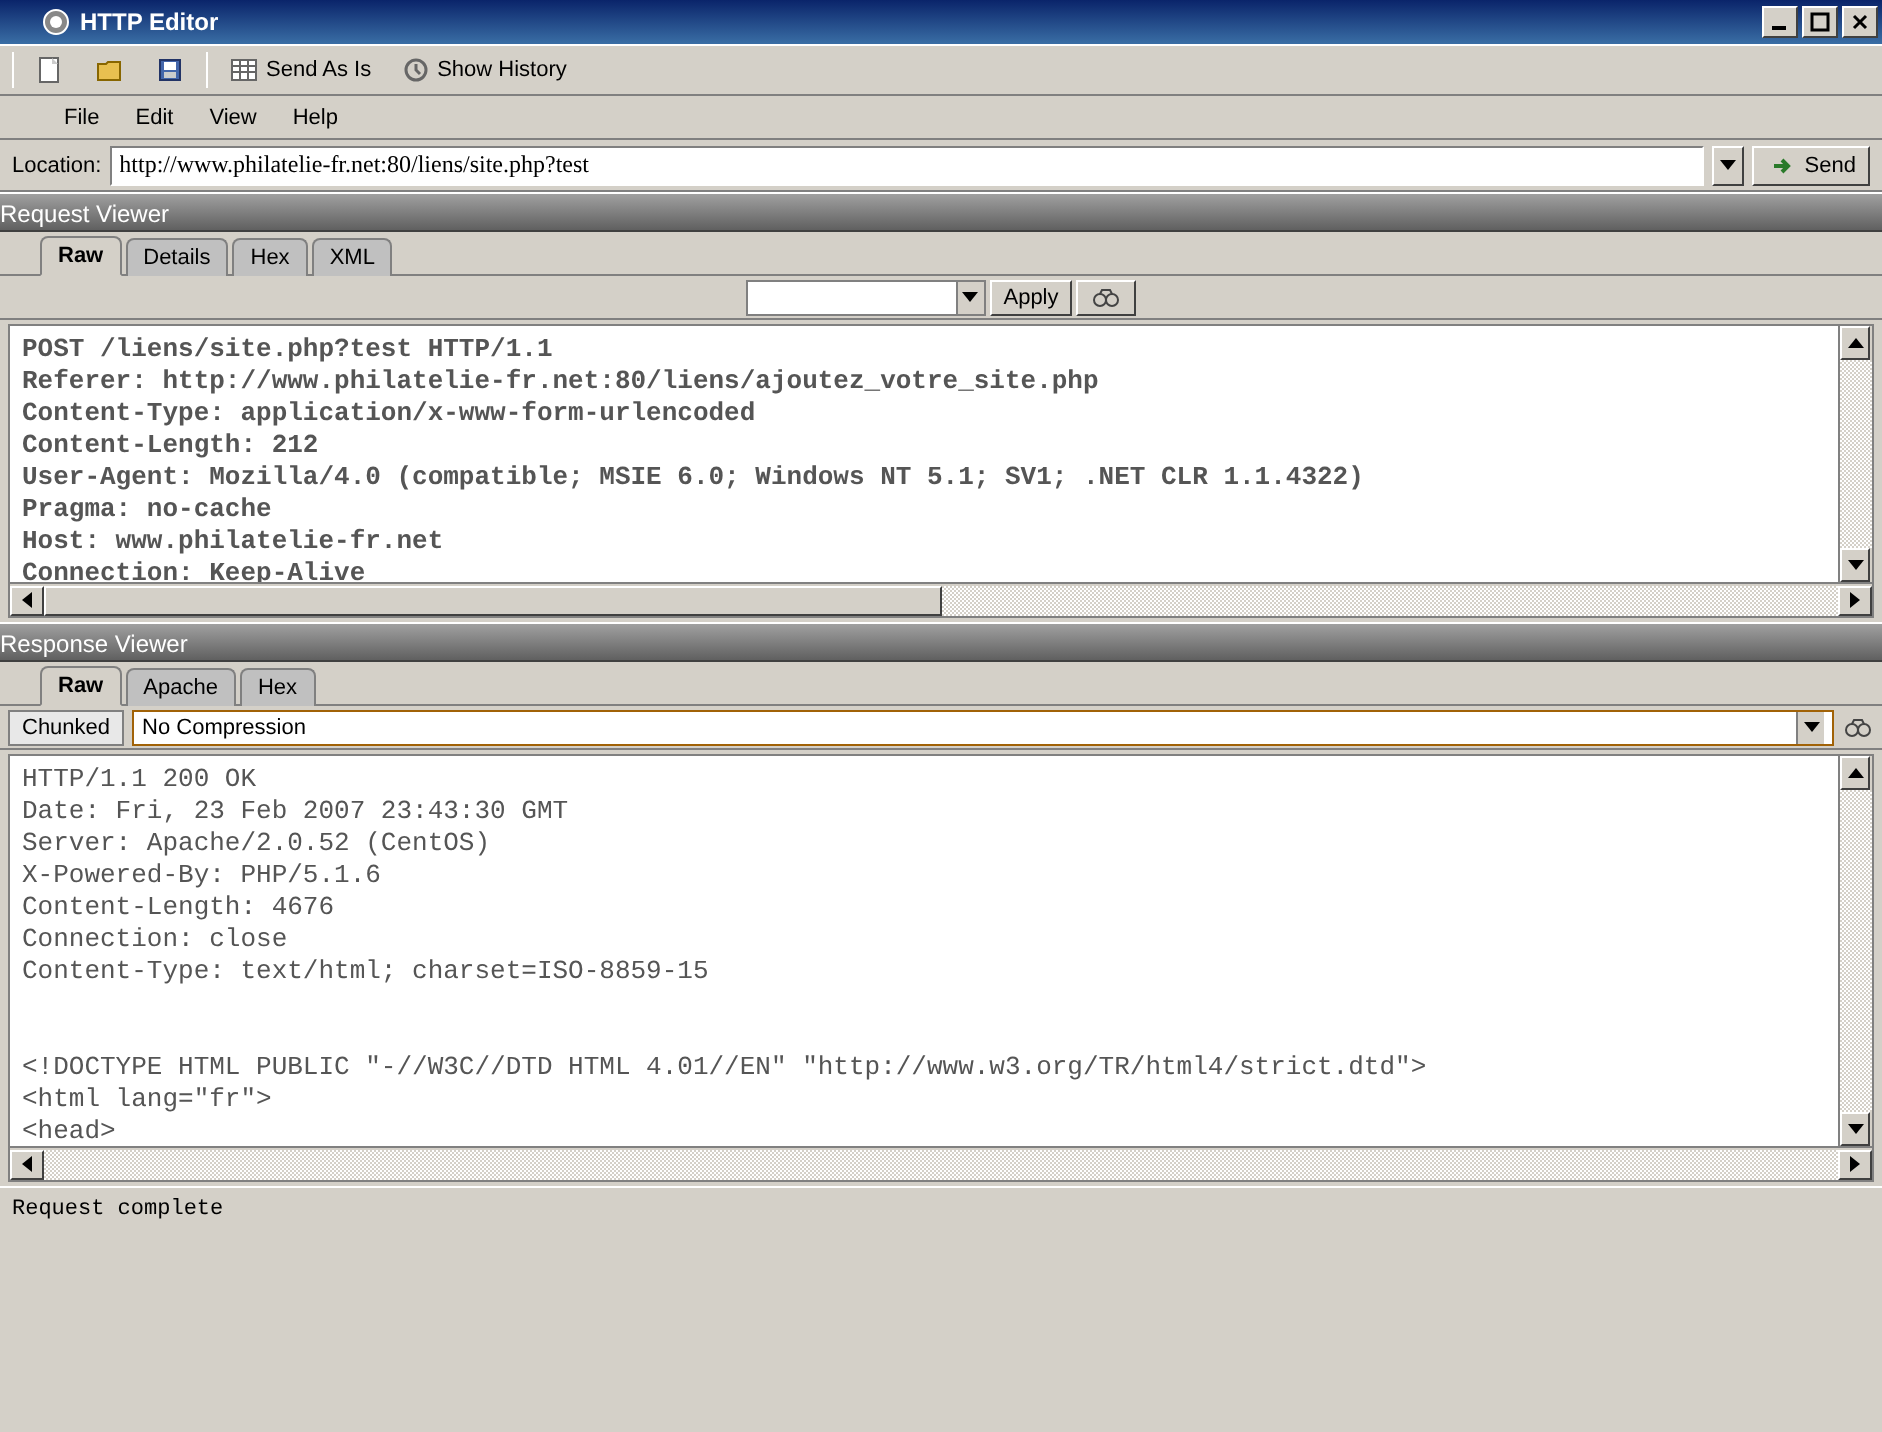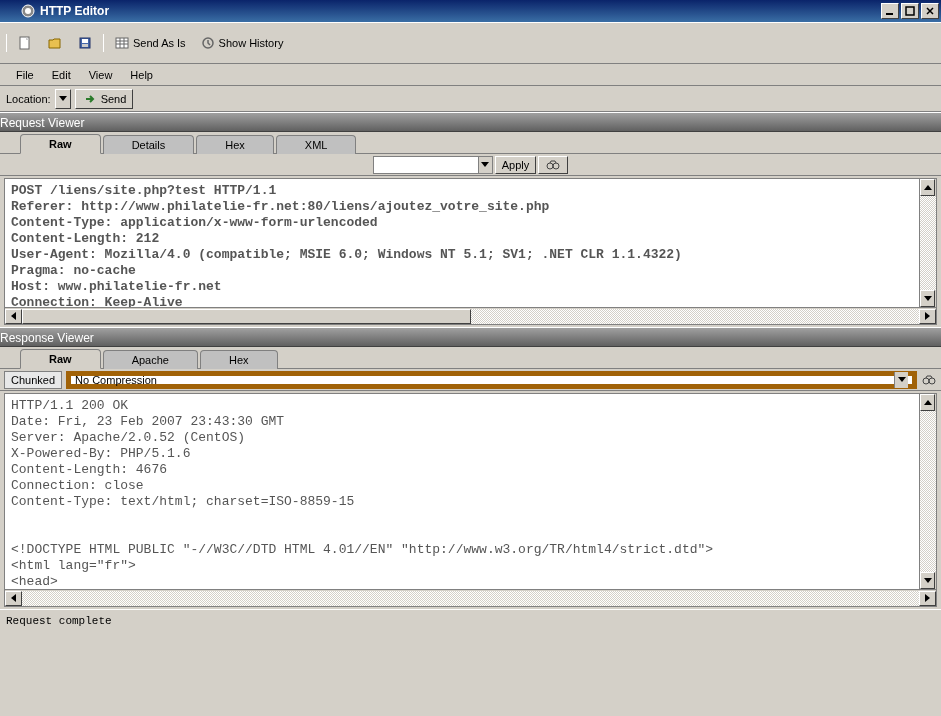--- a/index.html
+++ b/index.html
@@ -2,51 +2,51 @@
 <html><head>
 <meta charset="utf-8">
 <style>
 * { box-sizing: border-box; margin: 0; padding: 0; }
 body { font-family: Tahoma, Arial, sans-serif; font-size: 11px; background: #d4d0c8; width: 941px; height: 716px; overflow: hidden; display: flex; flex-direction: column; }
 .titlebar { background: linear-gradient(to bottom, #0a246a, #3a6ea5); color: #fff; height: 22px; display: flex; align-items: center; padding: 0 2px 0 20px; }
 .titlebar .icon { width: 16px; height: 16px; margin-right: 4px; display:flex; align-items:center; justify-content:center; }
 .titlebar .title { flex: 1; font-weight: bold; font-size: 12px; }
 .titlebar .winbtns { display: flex; gap: 2px; }
 .titlebar .winbtn { width: 18px; height: 16px; background: #d4d0c8; border: 1px solid #fff; border-right-color:#404040; border-bottom-color:#404040; display:flex; align-items:center; justify-content:center; font-size:10px; font-family: Arial; color:#000; }
-.toolbar { background: #d4d0c8; height: 42px; display: flex; align-items: center; padding: 0 6px; gap: 6px; border-top: 1px solid #fff; border-bottom: 1px solid #808080; }
+.toolbar { background: #d4d0c8; height: 26px; display: flex; align-items: center; padding: 0 6px; gap: 6px; border-top: 1px solid #fff; border-bottom: 1px solid #808080; }
 .toolbar .sep { width:1px; height:18px; background:#808080; border-right:1px solid #fff; }
 .toolbar .tbtn { display:flex; align-items:center; gap:3px; padding:2px 4px; cursor:pointer; }
 .ticon { width:16px; height:16px; display:flex; align-items:center; justify-content:center; }
-.menubar { background:#d4d0c8; height:22px; display:flex; align-items:center; padding:0 8px; gap:2px; border-bottom:1px solid #808080; }
+.menubar { background:#d4d0c8; height:22px; display:flex; align-items:center; padding:0 24px; gap:2px; border-bottom:1px solid #808080; }
 .menubar .mitem { padding:2px 8px; cursor:pointer; }
 .locbar { background:#d4d0c8; height:26px; display:flex; align-items:center; padding:2px 6px; gap:4px; border-bottom:1px solid #808080; }
 .locbar input { flex:1; height:20px; border:1px solid #808080; border-right-color:#fff; border-bottom-color:#fff; padding:0 4px; font-size:12px; font-family:Tahoma; background:#fff; }
 .locbar .dropbtn { width:16px; height:20px; background:#d4d0c8; border:1px solid #fff; border-right-color:#404040; border-bottom-color:#404040; display:flex; align-items:center; justify-content:center; }
 .locbar .sendbtn { height:20px; padding:0 6px; background:#d4d0c8; border:1px solid #fff; border-right-color:#404040; border-bottom-color:#404040; display:flex; align-items:center; gap:3px; cursor:pointer; }
 .section-header { background: linear-gradient(to bottom, #a0a0a0, #808080, #606060); color:#fff; font-size:12px; height:20px; line-height:20px; border-top:1px solid #fff; border-bottom:1px solid #404040; }
 .tabrow { background:#d4d0c8; height:22px; display:flex; align-items:flex-end; padding:0 0 0 20px; border-bottom:1px solid #808080; }
-.tab { padding:3px 28px; background:#c0c0c0; border:1px solid #808080; border-bottom:none; margin-right:2px; border-radius:4px 4px 0 0; cursor:pointer; font-size:11px; position:relative; top:1px; }
+.tab { padding:3px 8px; background:#c0c0c0; border:1px solid #808080; border-bottom:none; margin-right:2px; border-radius:4px 4px 0 0; cursor:pointer; font-size:11px; position:relative; top:1px; }
 .tab.active { background:#d4d0c8; font-weight:bold; border-bottom:1px solid #d4d0c8; z-index:2; }
 .filterbar { background:#d4d0c8; height:22px; display:flex; align-items:center; padding:0 4px; gap:2px; border-bottom:1px solid #808080;justify-content:center; }
 .filterbar .combo { width:120px; height:18px; background:#fff; border:1px solid #808080; display:flex; align-items:center; }
 .filterbar .combo .dd { width:14px; height:16px; background:#d4d0c8; border-left:1px solid #808080; margin-left:auto; display:flex; align-items:center; justify-content:center; }
 .filterbar .btn { height:18px; padding:0 6px; background:#d4d0c8; border:1px solid #fff; border-right-color:#404040; border-bottom-color:#404040; cursor:pointer; display:flex; align-items:center; }
 .editor-wrap { position:relative; background:#fff; border:1px solid #808080; margin:2px 4px; }
 .editor { font-family: "Courier New", monospace; font-size:13px; color:#555; padding:4px 6px; white-space:pre; overflow:hidden; line-height:16px; }
 .req-editor .editor { height:128px;font-weight:bold; }
 .hscroll { height:17px; background:#d4d0c8; display:flex; align-items:center; border-top:1px solid #808080; }
 .hscroll .arr { width:17px; height:15px; background:#d4d0c8; border:1px solid #fff; border-right-color:#404040; border-bottom-color:#404040; display:flex; align-items:center; justify-content:center; }
 .hscroll .track { flex:1; height:15px; background:repeating-conic-gradient(#d4d0c8 0% 25%, #fff 0% 50%) 0 0/2px 2px; display:flex; }
 .hscroll .thumb { width:50%; height:15px; background:#d4d0c8; border:1px solid #fff; border-right-color:#404040; border-bottom-color:#404040; }
 .vscroll { position:absolute; right:0; top:0; bottom:17px; width:17px; background:#d4d0c8; display:flex; flex-direction:column; border-left:1px solid #808080; }
 .vscroll .arr { height:17px; width:15px; background:#d4d0c8; border:1px solid #fff; border-right-color:#404040; border-bottom-color:#404040; display:flex; align-items:center; justify-content:center; }
 .vscroll .track { flex:1; background:repeating-conic-gradient(#d4d0c8 0% 25%, #fff 0% 50%) 0 0/2px 2px; }
 .resp-filterbar { background:#d4d0c8; height:22px; display:flex; align-items:center; padding:0 4px; gap:4px; border-bottom:1px solid #808080;text-align:center; }
 .resp-filterbar .lbl { padding:2px 6px; background:#e8e8e8; border:1px solid #808080; }
-.resp-filterbar .combo2 { flex:1; height:18px; background:#fff; border:5px solid #a16207; display:flex; align-items:center; padding:0 4px; }
+.resp-filterbar .combo2 { flex:1; height:18px; background:#fff; border:1px solid #a16207; display:flex; align-items:center; padding:0 4px; }
 .resp-filterbar .combo2 .dd { width:14px; height:16px; background:#d4d0c8; border-left:1px solid #808080; margin-left:auto; display:flex; align-items:center; justify-content:center; }
 .resp-editor .editor { height:195px; }
 .statusbar { background:#d4d0c8; height:22px; border-top:1px solid #fff; display:flex; align-items:center; padding:0 6px; font-size:11px;font-family:Liberation Mono, monospace; }
 .tri { width:0; height:0; border-left:4px solid transparent; border-right:4px solid transparent; border-top:5px solid #000; }
 .tri-r { border-top:4px solid transparent; border-bottom:4px solid transparent; border-left:5px solid #000; border-right:none; }
 .tri-l { border-top:4px solid transparent; border-bottom:4px solid transparent; border-right:5px solid #000; border-left:none; }
 .tri-u { border-left:4px solid transparent; border-right:4px solid transparent; border-bottom:5px solid #000; border-top:none; }
 svg { display:block; }
 </style>
 </head>
@@ -131,20 +131,21 @@
 
 <div class="menubar">
   <div class="mitem">File</div>
   <div class="mitem">Edit</div>
   <div class="mitem">View</div>
   <div class="mitem">Help</div>
 </div>
 
 <div class="locbar">
   <span>Location:</span>
+  <input type="text" value="http://www.philatelie-fr.net:80/liens/site.php?test" style="">
   <div class="dropbtn">
       <div class="tri"></div>
     </div>
   <div class="sendbtn">
     <span class="ticon">
         <svg width="12" height="12">
           <path d="M2 6 L8 6 M6 3 L9 6 L6 9" stroke="#2a7a2a" stroke-width="2" fill="none"></path>
         </svg>
       </span>
     <span>Send</span>

